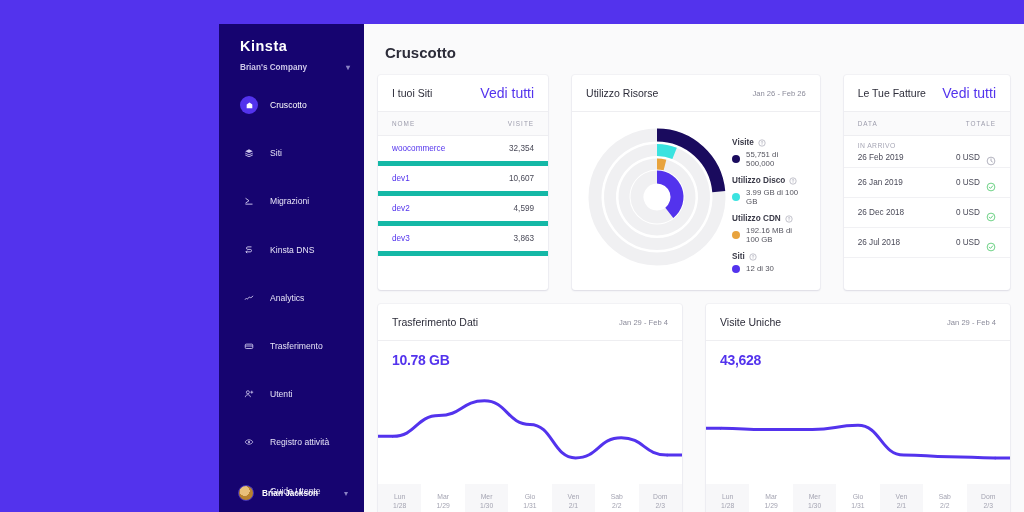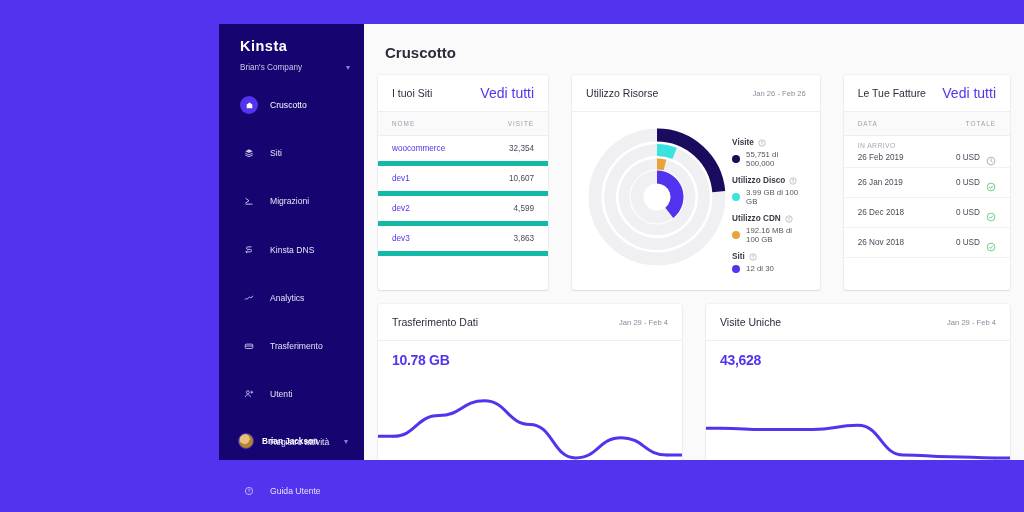--- a/index.html
+++ b/index.html
@@ -3,31 +3,31 @@
 <meta charset="utf-8">
 <style>
   * { box-sizing: border-box; margin: 0; padding: 0; }
   html, body { width: 1024px; height: 512px; }
   body {
     background: #5333ED;
     font-family: "Liberation Sans", sans-serif;
     overflow: hidden;
     position: relative;
   }
-  .app { position: absolute; left: 219px; top: 24px; width: 805px; height: 436px; display: flex; }
+  .app { position: absolute; left: 219px; top: 24px; width: 805px; height: 488px; display: flex; }
 
   
   .sidebar {
     width: 145px; background: #160470; flex-shrink: 0;
     position: relative; display: flex; flex-direction: column;
   }
   .brand { padding: 14px 0 0 21px; }
   .logo { color: #fff; font-size: 14.5px; font-weight: bold; letter-spacing: .5px; }
   .company {
-    margin-top: 9px; color: #cdc7ea; font-size: 8.2px; font-weight: normal;
+    margin-top: 9px; color: #cdc7ea; font-size: 8.2px; font-weight: bold;
     display: flex; align-items: center; width: 110px;
   }
   .company .chev { margin-left: auto; color: #8a82c4; font-size: 8px; }
 
   .nav { margin-top: 21px; }
   .nav-item {
     display: flex; align-items: center; height: 24px;
     padding-left: 21px; margin-bottom: 0; position: relative;
   }
   .nav-ico {
@@ -379,21 +379,21 @@
             </div>
             <div class="inv-row">
               <span class="inv-date">26 Dec 2018</span>
               <span class="inv-amt">0 USD</span>
               <span class="inv-ico"><svg viewBox="0 0 16 16" width="10" height="10">
                   <circle cx="8" cy="8" r="6.2" stroke="#4CC76A" stroke-width="1.3" fill="none"></circle>
                   <path d="M5.2 8.2l2 2 3.5-4" stroke="#4CC76A" stroke-width="1.4" fill="none" stroke-linecap="round" stroke-linejoin="round"></path>
                 </svg></span>
             </div>
             <div class="inv-row">
-              <span class="inv-date">26 Nov 2018</span>
+              <span class="inv-date">26 Jul 2018</span>
               <span class="inv-amt">0 USD</span>
               <span class="inv-ico"><svg viewBox="0 0 16 16" width="10" height="10">
                   <circle cx="8" cy="8" r="6.2" stroke="#4CC76A" stroke-width="1.3" fill="none"></circle>
                   <path d="M5.2 8.2l2 2 3.5-4" stroke="#4CC76A" stroke-width="1.4" fill="none" stroke-linecap="round" stroke-linejoin="round"></path>
                 </svg></span>
             </div>
           </div>
       </section>
     </div>
 

